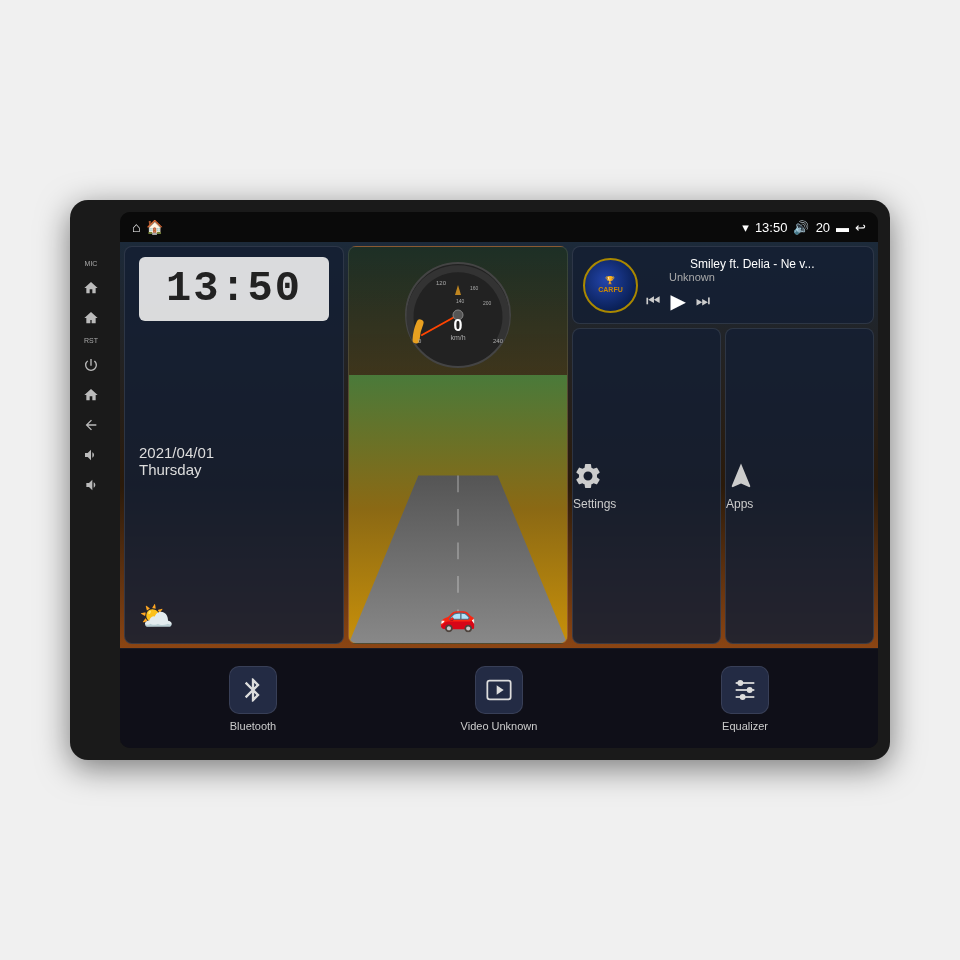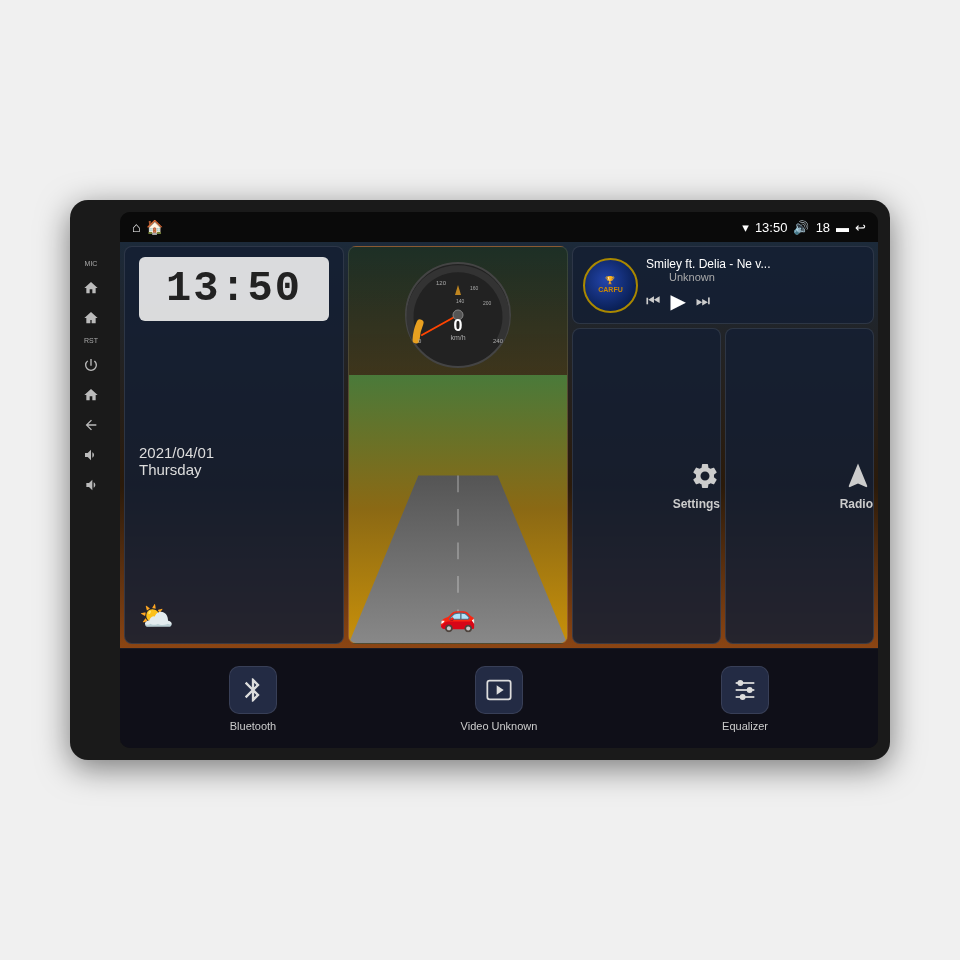--- a/index.html
+++ b/index.html
@@ -252,20 +252,21 @@
       flex: 1;
       min-width: 0;
     }
 
     .music-title {
       color: #fff;
       font-size: 12px;
       white-space: nowrap;
       overflow: hidden;
       text-overflow: ellipsis;
+      margin-left: 44px;
     }
 
     .music-artist {
       color: #aaa;
       font-size: 11px;
       margin-left: 23px;
     }
 
     .music-controls {
       display: flex;
@@ -290,26 +291,25 @@
       gap: 4px;
       flex: 1;
     }
 
     .settings-btn, .navi-btn {
       flex: 1;
       background: rgba(20,30,50,0.85);
       border-radius: 8px;
       display: flex;
       flex-direction: column;
-      align-items: flex-end;
+      align-items: flex-start;
       justify-content: center;
       gap: 6px;
       cursor: pointer;
       border: 1px solid rgba(255,255,255,0.1);
-      font-weight: bold;
     }
 
     .settings-btn svg, .navi-btn svg {
       width: 30px;
       height: 30px;
       fill: #ccc;
     }
 
     .btn-label {
       color: #ccc;
@@ -409,21 +409,21 @@
 
     <div class="status-bar">
       <div class="status-left">
         <span class="home-icon-status">⌂</span>
         <span class="home-icon-status">🏠</span>
       </div>
       <div class="status-right">
         <span class="status-icon">▾</span>
         <span class="status-time">13:50</span>
         <span class="status-icon">🔊</span>
-        <span class="status-icon">18</span>
+        <span class="status-icon">20</span>
         <span class="status-icon">▬</span>
         <span class="status-icon">↩</span>
       </div>
     </div>
 
     <div class="main-content">
 
       <div class="top-panels">
 
         <div class="clock-panel">
@@ -514,21 +514,21 @@
             <div class="settings-btn">
               <svg viewBox="0 0 24 24">
                 <path d="M19.14,12.94c0.04-0.3,0.06-0.61,0.06-0.94c0-0.32-0.02-0.64-0.07-0.94l2.03-1.58c0.18-0.14,0.23-0.41,0.12-0.61 l-1.92-3.32c-0.12-0.22-0.37-0.29-0.59-0.22l-2.39,0.96c-0.5-0.38-1.03-0.7-1.62-0.94L14.4,2.81c-0.04-0.24-0.24-0.41-0.48-0.41 h-3.84c-0.24,0-0.43,0.17-0.47,0.41L9.25,5.35C8.66,5.59,8.12,5.92,7.63,6.29L5.24,5.33c-0.22-0.08-0.47,0-0.59,0.22L2.74,8.87 C2.62,9.08,2.66,9.34,2.86,9.48l2.03,1.58C4.84,11.36,4.8,11.69,4.8,12s0.02,0.64,0.07,0.94l-2.03,1.58 c-0.18,0.14-0.23,0.41-0.12,0.61l1.92,3.32c0.12,0.22,0.37,0.29,0.59,0.22l2.39-0.96c0.5,0.38,1.03,0.7,1.62,0.94l0.36,2.54 c0.05,0.24,0.24,0.41,0.48,0.41h3.84c0.24,0,0.44-0.17,0.47-0.41l0.36-2.54c0.59-0.24,1.13-0.56,1.62-0.94l2.39,0.96 c0.22,0.08,0.47,0,0.59-0.22l1.92-3.32c0.12-0.22,0.07-0.47-0.12-0.61L19.14,12.94z M12,15.6c-1.98,0-3.6-1.62-3.6-3.6 s1.62-3.6,3.6-3.6s3.6,1.62,3.6,3.6S13.98,15.6,12,15.6z"></path>
               </svg>
               <span class="btn-label">Settings</span>
             </div>
             <div class="navi-btn">
               <svg viewBox="0 0 24 24">
                 <path d="M12 2L4.5 20.29l.71.71L12 18l6.79 3 .71-.71z"></path>
               </svg>
-              <span class="btn-label">Radio</span>
+              <span class="btn-label">Apps</span>
             </div>
           </div>
 
         </div>
       </div>
 
       <div class="bottom-bar">
 
         <div class="bottom-btn">
           <div class="bottom-icon">

